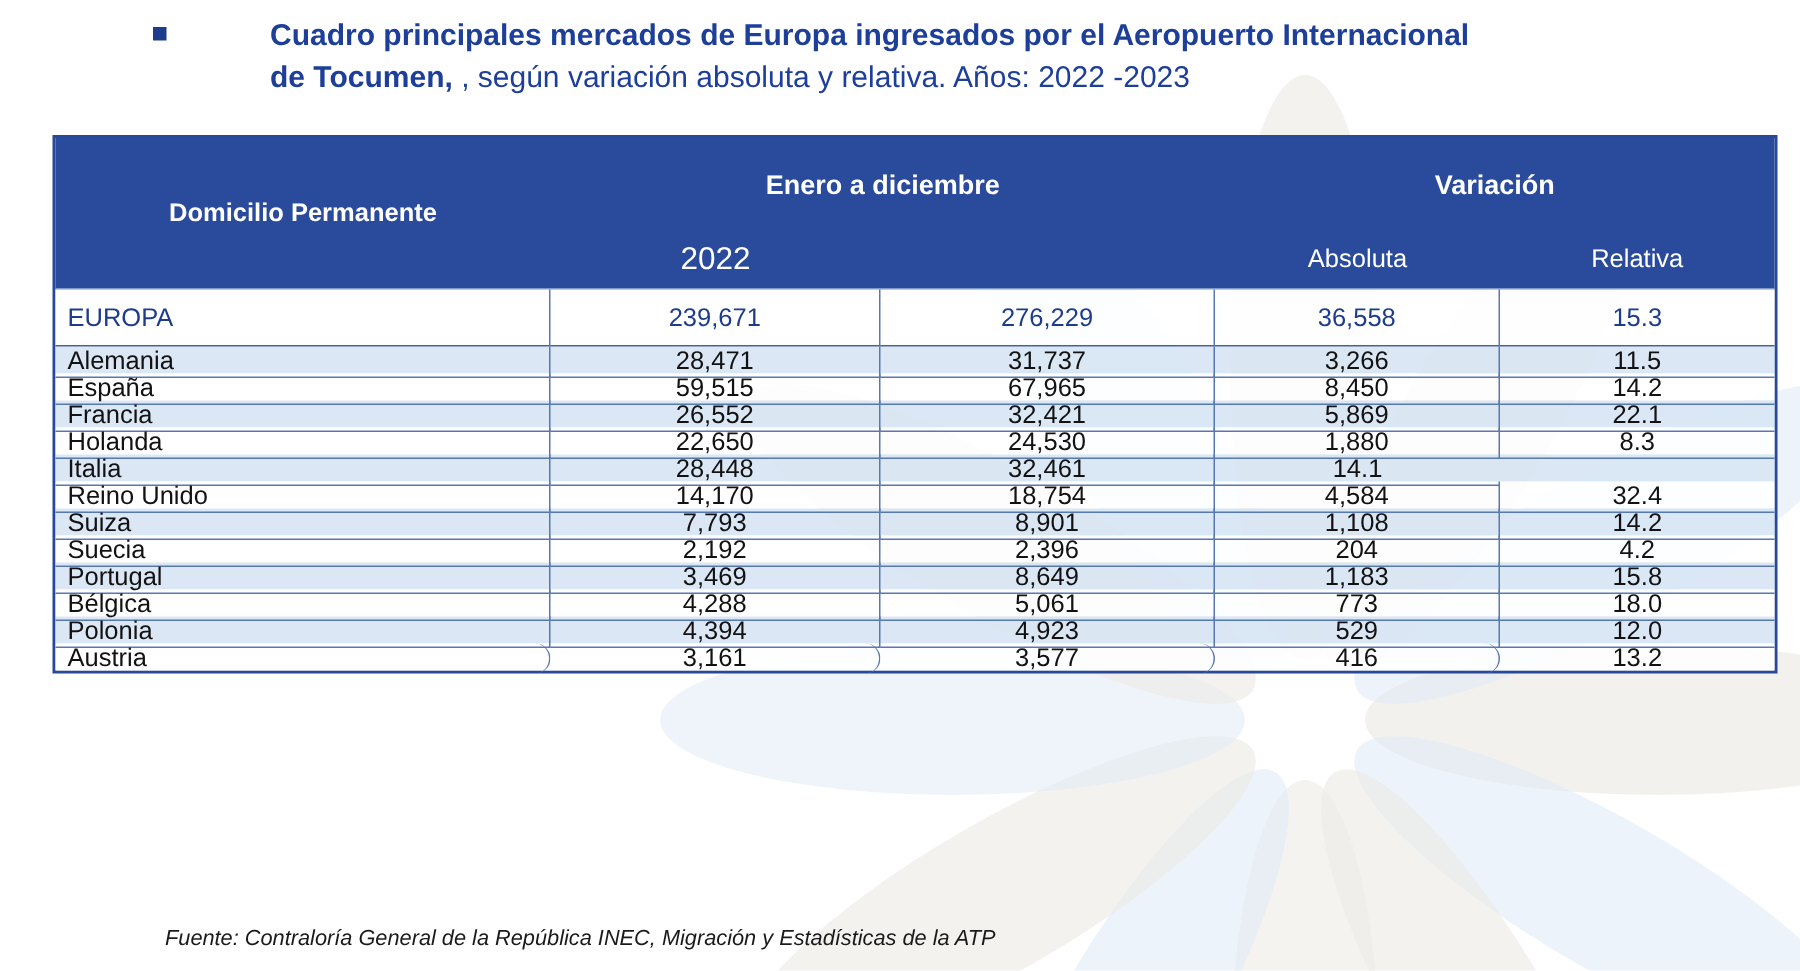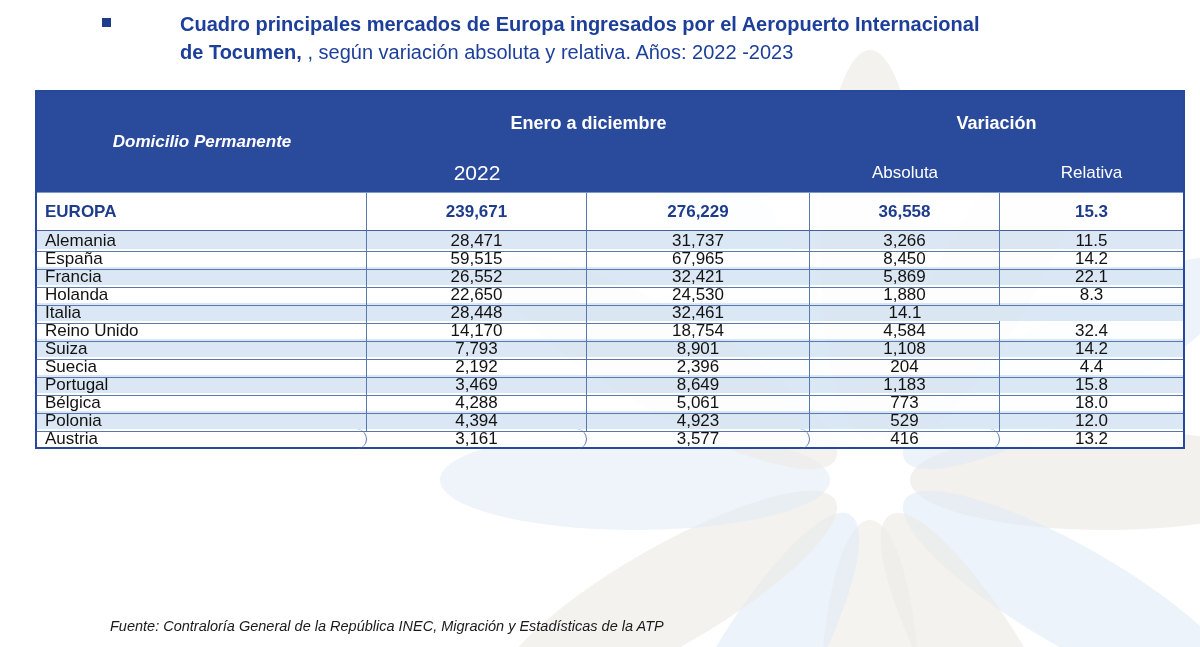--- a/index.html
+++ b/index.html
@@ -25,37 +25,37 @@
     background:transparent;
   }
   .thead {
     display:grid;
     grid-template-columns:330px 220px 223px 190px 1fr;
     grid-template-rows:62px 38px;
     background:#2A4A9B; color:#ffffff;
     border-bottom:1px solid #7d98c6;
   }
   .hc { display:flex; align-items:center; justify-content:center; }
-  .h-dom   { grid-area:1/1/3/2; font-weight:bold; font-size:17px;font-style:italic; }
+  .h-dom   { grid-area:1/1/3/2; font-weight:bold; font-size:17px; }
   .h-per   { grid-area:1/2/2/4; font-weight:bold; font-size:18px; }
   .h-var   { grid-area:1/4/2/6; font-weight:bold; font-size:18px; }
   .h-y22   { grid-area:2/2/3/3; font-size:21px; }
   .h-y23   { grid-area:2/3/3/4; font-size:17px; }
   .h-abs   { grid-area:2/4/3/5; font-size:17px; }
   .h-rel   { grid-area:2/5/3/6; font-size:17px; }
 
   .row {
     display:grid;
     grid-template-columns:330px 220px 223px 190px 1fr;
     height:18px;
     background:rgba(255,255,255,0.86);
   }
   .row.alt { background:rgba(216,229,243,0.93); }
   .row.summary {
-    height:38px; font-weight:bold; color:#1E3C8C;
+    height:38px; font-weight:normal; color:#1E3C8C;
     background:rgba(255,255,255,0.9);
   }
   .cell {
     border-right:1px solid #5878B0; border-bottom:1px solid #5878B0;
     box-sizing:border-box;
     display:flex; align-items:center; justify-content:center;
     font-size:17px; color:#121212; white-space:nowrap;
   }
   .cell:last-child { border-right:none; }
   .row:last-child .cell { border-bottom:none;border-radius:14px; }
@@ -170,21 +170,21 @@
       <div class="cell">8,901</div>
       <div class="cell">1,108</div>
       <div class="cell">14.2</div>
     </div>
 
     <div class="row">
       <div class="cell name">Suecia</div>
       <div class="cell">2,192</div>
       <div class="cell">2,396</div>
       <div class="cell">204</div>
-      <div class="cell">4.4</div>
+      <div class="cell">4.2</div>
     </div>
 
     <div class="row alt">
       <div class="cell name">Portugal</div>
       <div class="cell">3,469</div>
       <div class="cell">8,649</div>
       <div class="cell">1,183</div>
       <div class="cell">15.8</div>
     </div>
 

